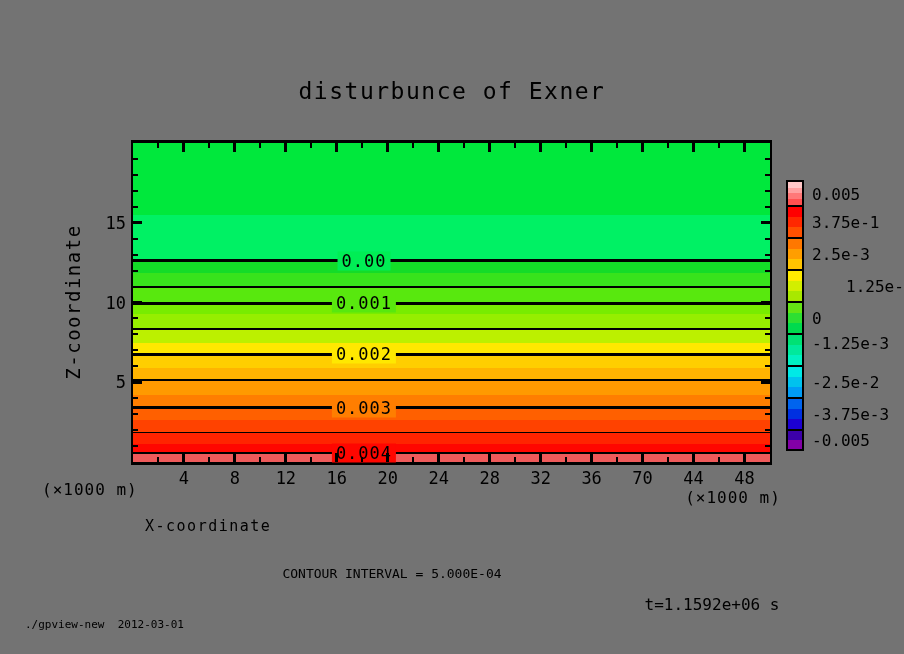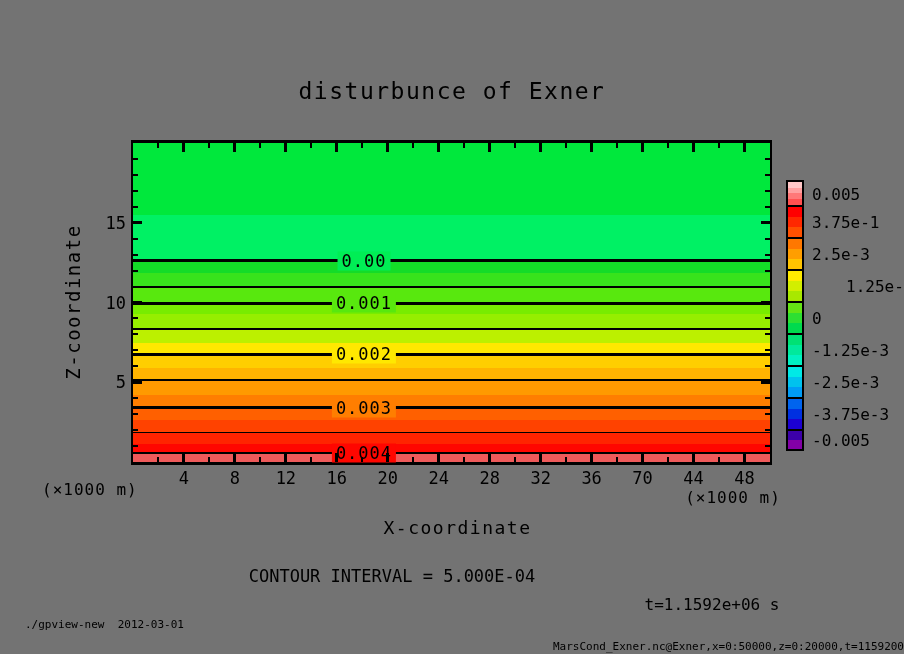--- a/index.html
+++ b/index.html
@@ -19,22 +19,22 @@
     padding:0 4px;line-height:19px;white-space:pre;
   }
   .tick{position:absolute;background:#000;}
   #x-tick-labels{left:133px;top:468px;width:637px;height:20px;}
   #x-tick-labels span{position:absolute;transform:translateX(-50%);font-size:17px;top:0;}
   #y-tick-labels{left:86px;top:143px;width:40px;height:319px;}
   #y-tick-labels span{position:absolute;right:0;transform:translateY(-50%);font-size:17px;}
   #y-axis-title{left:73px;top:302px;transform:translate(-50%,-50%) rotate(-90deg);font-size:19px;letter-spacing:1.5px;white-space:nowrap;}
   #y-unit{left:42px;top:480px;font-size:16px;letter-spacing:1px;white-space:pre;}
   #x-unit{left:653px;top:488px;width:160px;text-align:center;font-size:16px;letter-spacing:1px;white-space:pre;}
-  #x-axis-title{left:139px;top:517px;width:637px;text-align:center;font-size:18px;letter-spacing:1.5px;}
-  #contour-interval{left:0;top:566px;width:784px;text-align:center;font-size:17px;white-space:pre;}
+  #x-axis-title{left:145px;top:517px;width:637px;text-align:left;font-size:15px;letter-spacing:1.5px;}
+  #contour-interval{left:0;top:566px;width:784px;text-align:center;font-size:13px;white-space:pre;}
   #time-label{left:602px;top:595px;width:220px;text-align:center;font-size:16px;white-space:pre;}
   #footer-left{left:25px;top:618px;font-size:11px;white-space:pre;}
   #footer-right{left:553px;top:640px;font-size:11px;white-space:pre;}
   #colorbar{left:786px;top:180px;width:18px;}
   .cbar-box{box-sizing:border-box;border:2px solid #000;margin-top:-2px;width:18px;}
   .cbar-box:first-child{margin-top:0;}
   #colorbar-labels{left:812px;top:180px;width:90px;height:287px;}
   #colorbar-labels span{position:absolute;left:0;transform:translateY(-50%);font-size:16px;white-space:pre;}
 </style>
 </head>
@@ -181,24 +181,23 @@
       <div class="cbar-box" style="height: 34px; background: linear-gradient(rgb(0, 233, 230) 0%, rgb(0, 233, 230) 33.3333%, rgb(0, 194, 238) 33.3333%, rgb(0, 194, 238) 66.6667%, rgb(0, 156, 246) 66.6667%, rgb(0, 156, 246) 100%);"></div>
       <div class="cbar-box" style="height: 34px; background: linear-gradient(rgb(0, 100, 238) 0%, rgb(0, 100, 238) 33.3333%, rgb(0, 48, 224) 33.3333%, rgb(0, 48, 224) 66.6667%, rgb(28, 0, 210) 66.6667%, rgb(28, 0, 210) 100%);"></div>
       <div class="cbar-box" style="height: 22px; background: linear-gradient(rgb(60, 0, 170) 0%, rgb(60, 0, 170) 50%, rgb(130, 0, 166) 50%, rgb(130, 0, 166) 100%);"></div>
     </div>
   <div class="abs" id="colorbar-labels">
       <span style="top: 13.5px;">0.005</span>
       <span style="top: 42px;">3.75e-1</span>
       <span style="top: 74px;">2.5e-3</span>
       <span style="top: 106px; margin-left: 34px;">1.25e-3</span>
       <span style="top: 138px;">0</span>
-      <span style="top: 170px;">-1.25e-3</span>
-      <span style="top: 202px;">-2.5e-3</span>
+      <span style="top: 163px;">-1.25e-3</span>
+      <span style="top: 202px;">-2.5e-2</span>
       <span style="top: 234px;">-3.75e-3</span>
       <span style="top: 260px;">-0.005</span>
     </div>
 
   <div class="abs" id="contour-interval">CONTOUR INTERVAL = 5.000E-04</div>
   <div class="abs" id="time-label">t=1.1592e+06 s</div>
 
   <div class="abs" id="footer-left">./gpview-new  2012-03-01</div>
-  <div class="abs" id="footer-right">MarsCond_Exner.nc@Exner,x=0:50000,z=0:20000,t=1159200</div>
 </div>
 
 </body></html>

